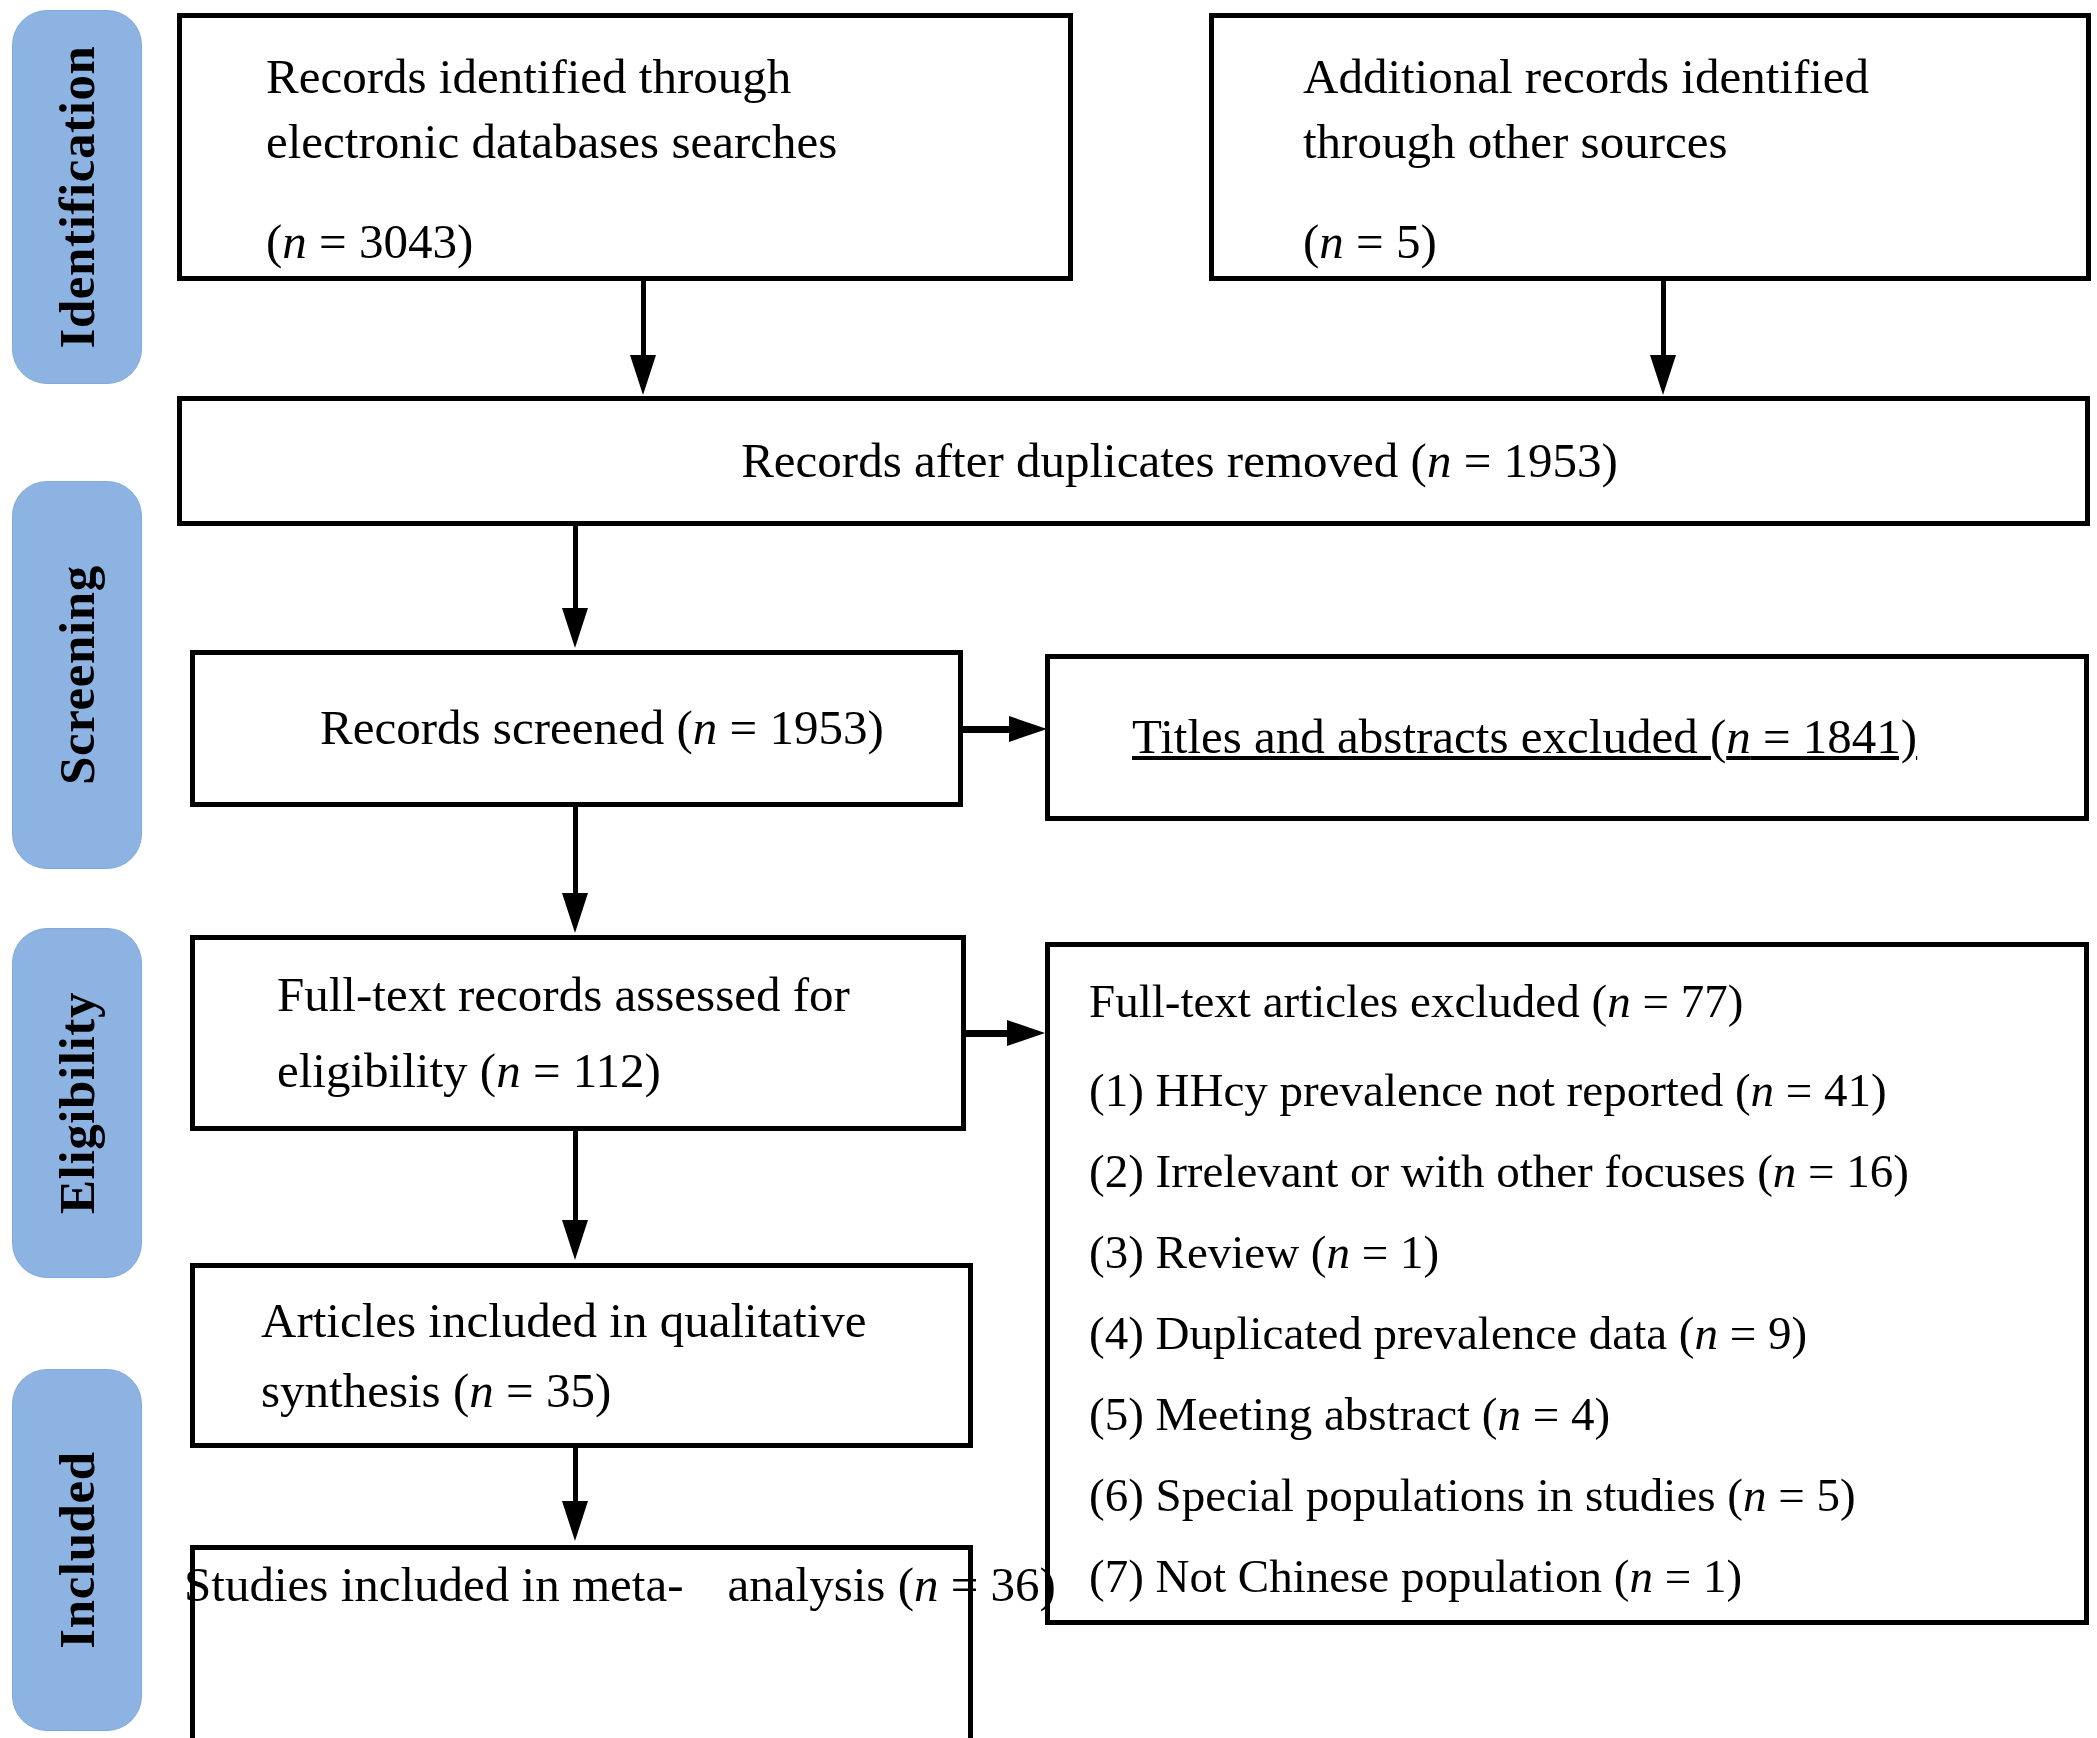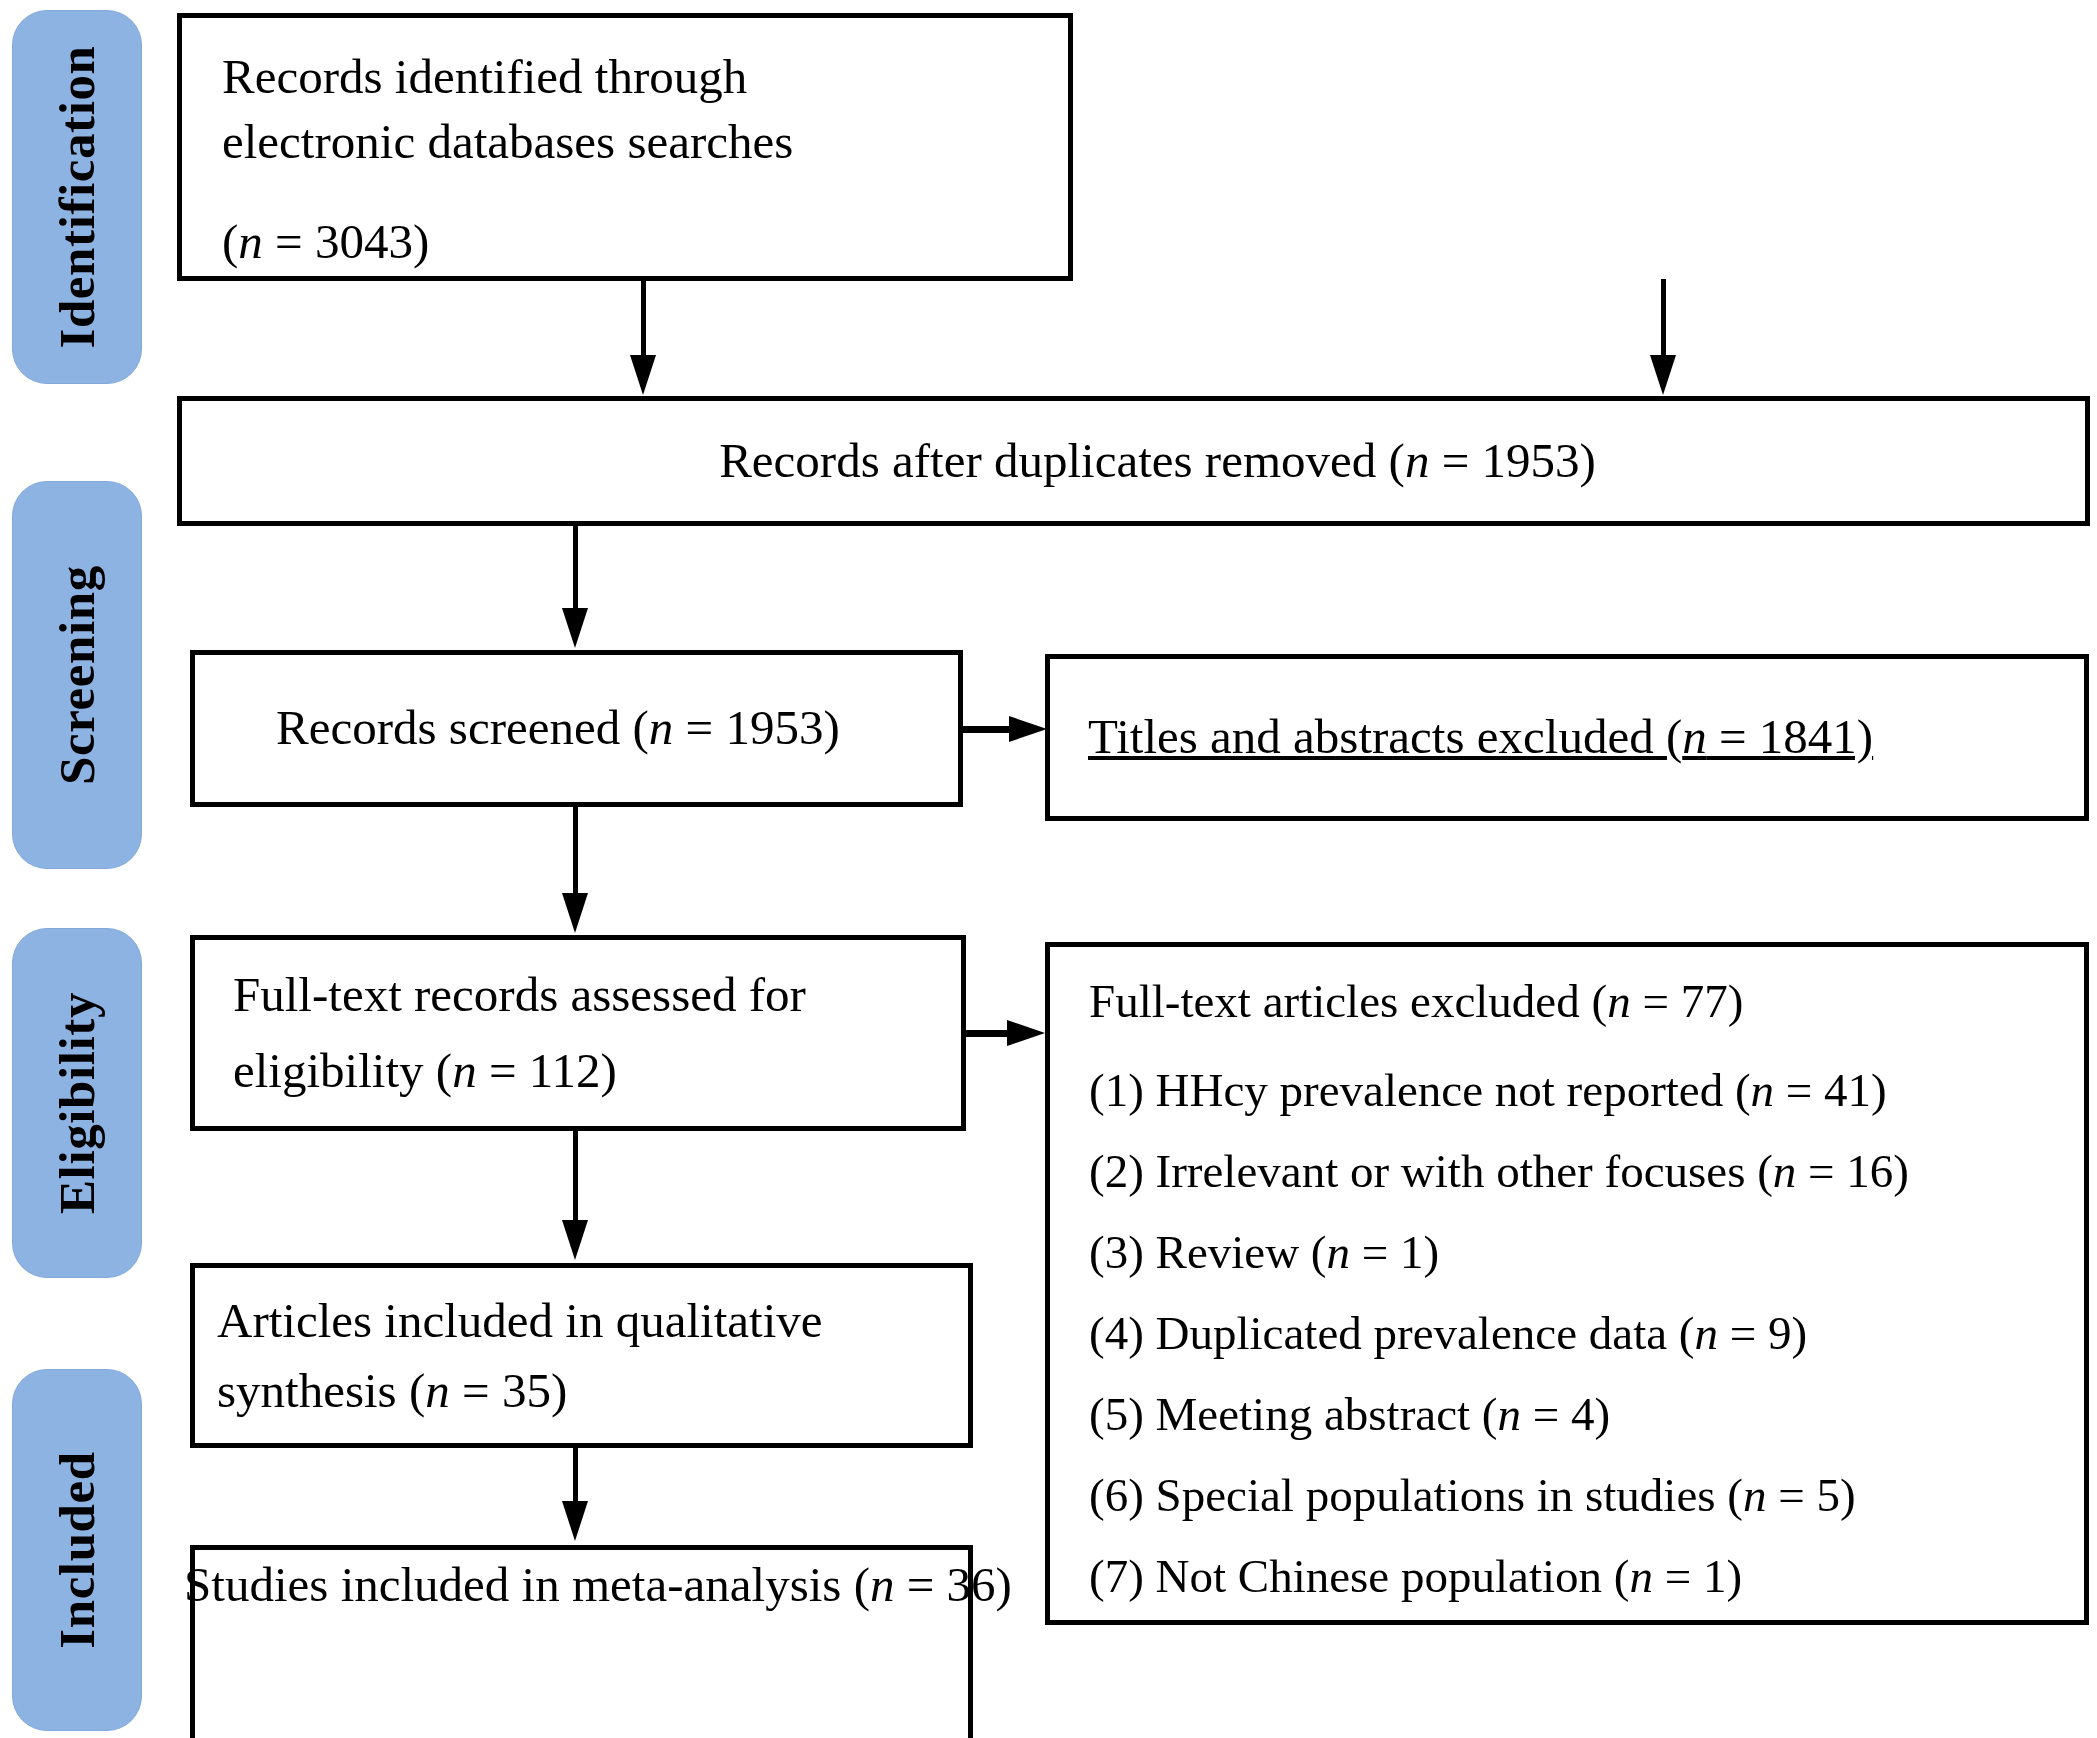--- a/index.html
+++ b/index.html
@@ -36,21 +36,21 @@
 
   
   .box{
     position:absolute;
     background:#ffffff;
     border:5.2px solid #000000;
     box-sizing:border-box;
     font-size:49px;
     line-height:1.32;
   }
-  .line{white-space:nowrap;}
+  .line{white-space:nowrap;margin-left:44px;}
   #box-records-identified{left:177px;top:13px;width:896px;height:268px;padding:27px 19.5px 0 40px;}
   #box-additional-records{left:1209px;top:13px;width:882px;height:268px;padding:27px 19.5px 0 45px;}
   #box-records-identified .count,#box-additional-records .count{margin-top:36px;}
   #box-after-duplicates{left:177px;top:396px;width:1913px;height:130px;display:flex;align-items:center;justify-content:center;padding-left:48px;}
   #box-records-screened{left:190px;top:650px;width:773px;height:157px;display:flex;align-items:center;padding-left:81px;}
   #box-titles-excluded{left:1045px;top:654px;width:1044px;height:167px;display:flex;align-items:center;padding-left:38px;text-decoration:underline;}
   #box-fulltext-assessed{left:190px;top:935px;width:776px;height:196px;display:flex;flex-direction:column;justify-content:center;padding-left:38px;line-height:1.55;}
   #box-fulltext-excluded{left:1045px;top:942px;width:1044px;height:683px;padding:31px 13px 0 39px;font-size:47px;}
   #box-fulltext-excluded .header{line-height:1;margin-bottom:42px;white-space:nowrap;}
   #box-fulltext-excluded .reason{line-height:1;margin-bottom:34px;white-space:nowrap;}
@@ -80,20 +80,25 @@
   <div class="stage" id="stage-included">
     <span class="vtext">Included</span>
   </div>
 
   <div class="box" id="box-records-identified">
     <div class="line">Records identified through</div>
     <div class="line">electronic databases searches</div>
     <div class="line count">(<i>n</i> = 3043)</div>
   </div>
 
+  <div class="box" id="box-additional-records">
+    <div class="line">Additional records identified</div>
+    <div class="line">through other sources</div>
+    <div class="line count">(<i>n</i> = 5)</div>
+  </div>
 
   <div class="box" id="box-after-duplicates">
     <div class="line">Records after duplicates removed (<i>n</i> = 1953)</div>
   </div>
 
   <div class="box" id="box-records-screened">
     <div class="line">Records screened (<i>n</i> = 1953)</div>
   </div>
 
   <div class="box" id="box-titles-excluded">

